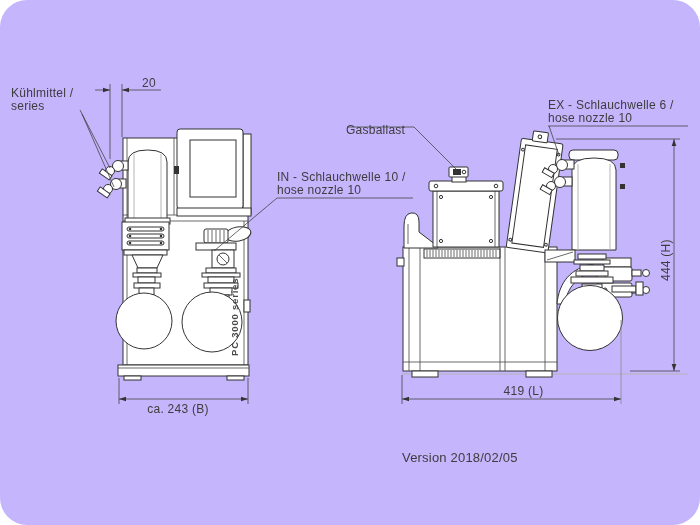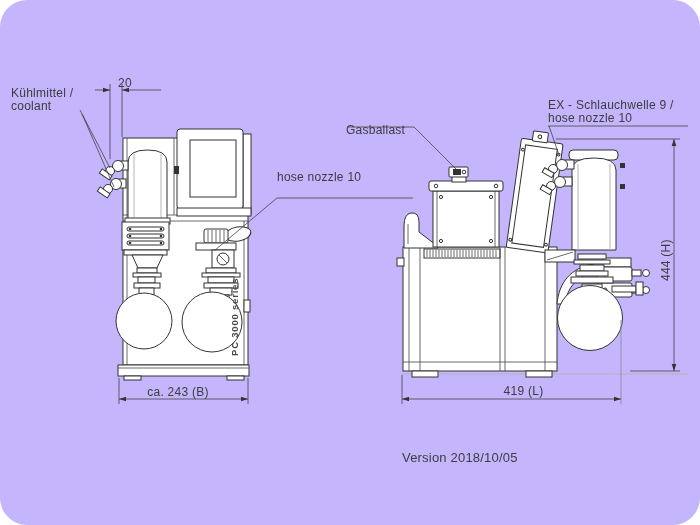--- a/index.html
+++ b/index.html
@@ -256,48 +256,49 @@
       <line class="thin" x1="277" y1="198" x2="214" y2="251"></line>
       <line class="thin" x1="347" y1="127" x2="414" y2="127"></line>
       <line class="thin" x1="414" y1="127" x2="456" y2="169"></line>
       <line class="thin" x1="548" y1="126" x2="688" y2="126"></line>
       <line class="thin" x1="549" y1="126" x2="559" y2="155"></line>
     </g>
   </svg>
 
   <div class="lbl" style="left:11px;top:87px;">
     <div>Kühlmittel /</div>
-    <div>coolant</div>
-  </div>
-
-  <div class="dim" style="left:118px;top:76px;">20</div>
+    <div>series</div>
+  </div>
+
+  <div class="dim" style="left:142px;top:76px;">20</div>
 
   <div class="lbl" style="left:346px;top:124px;">Gasballast</div>
 
   <div class="lbl" style="left:277px;top:171px;">
+    <div>IN - Schlauchwelle 10 /</div>
     <div>hose nozzle 10</div>
   </div>
 
   <div class="lbl" style="left:548px;top:99px;">
-    <div>EX - Schlauchwelle 9 /</div>
+    <div>EX - Schlauchwelle 6 /</div>
     <div>hose nozzle 10</div>
   </div>
 
   <div class="dim" style="left:659px;top:281px;">
     <span class="rot">444 (H)</span>
   </div>
 
-  <div class="dim dim-c" style="left:119px;top:385px;width:118px;">ca. 243 (B)</div>
+  <div class="dim dim-c" style="left:119px;top:402px;width:118px;">ca. 243 (B)</div>
 
   <div class="dim dim-c" style="left:402px;top:384px;width:243px;">419 (L)</div>
 
   <div class="series" style="left:229px;top:356px;">
     <span class="rot">PC 3000 series</span>
   </div>
 
   <div class="notes" style="left:117px;top:423px;">
   </div>
 
   <div class="notes" style="left:402px;top:423px;">
-    <div>Version 2018/10/05</div>
+    <div>Version 2018/02/05</div>
   </div>
 
 </div>
 
 </body></html>

